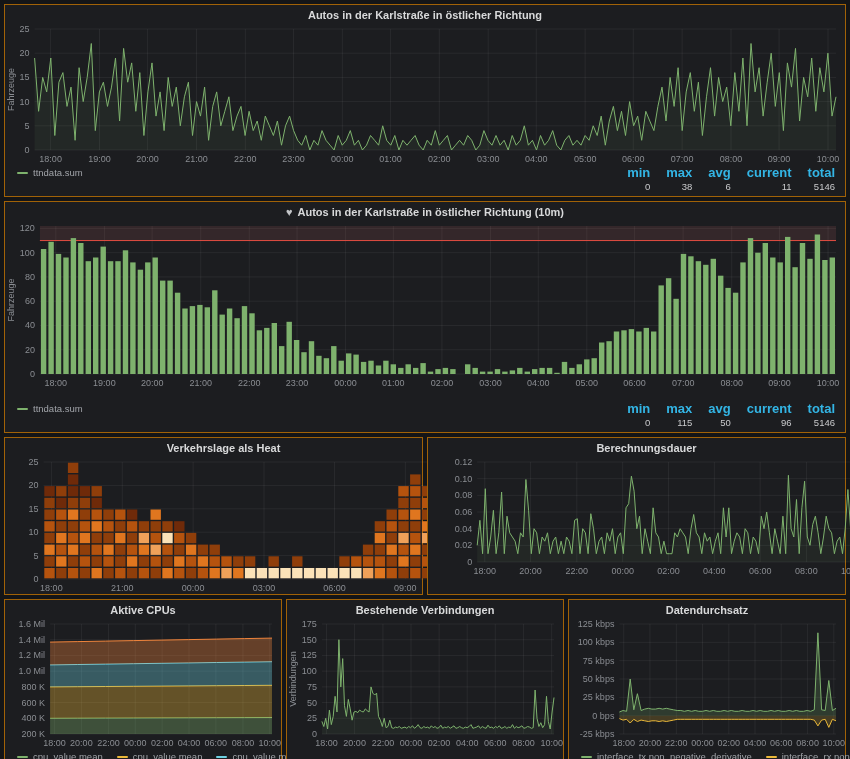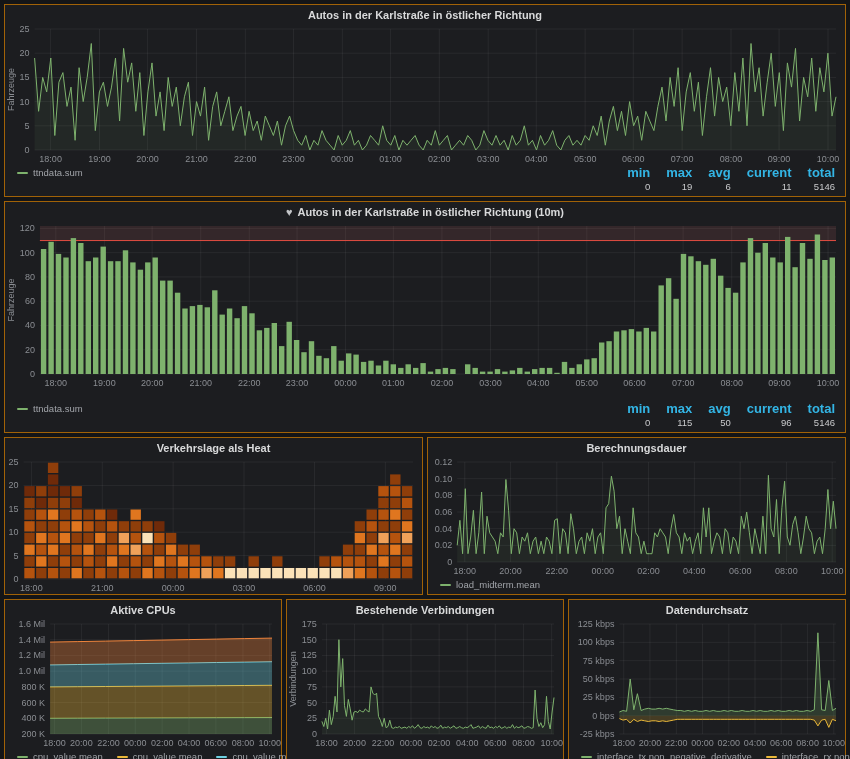--- a/index.html
+++ b/index.html
@@ -8,21 +8,21 @@
     background:#141517;
     font-family:"Liberation Sans",sans-serif;
     -webkit-font-smoothing:antialiased;
   }
   .dash{display:flex;flex-direction:column;gap:4px;padding:4px;box-sizing:border-box;}
   .prow{display:flex;gap:4px;}
   .panel{
     background:#1c1d20;border:1px solid #a16207;box-sizing:border-box;
     display:flex;flex-direction:column;position:relative;min-width:0;
   }
-  .h1{height:193px;} .h2{height:232px;} .h3{height:158px;} .h4{height:168px;}
+  .h1{height:193px;} .h2{height:232px;} .h3{height:158px;padding-left:20px;} .h4{height:168px;}
   .flex1{flex:1;}
   .ptitle{
     margin:0;padding:4px 0 1px;text-align:center;
     font-size:11px;font-weight:700;color:#d8d9da;line-height:13px;
     white-space:nowrap;overflow:hidden;cursor:pointer;
   }
   .heart{color:#c3c5c8;font-size:11px;margin-right:5px;}
   .chart{flex:1;min-height:0;min-width:0;}
   svg{display:block;}
   svg text.tick{font-size:9px;fill:#8a8d92;font-family:"Liberation Sans",sans-serif;}
@@ -105,21 +105,21 @@
         <tbody>
             <tr>
           <th>min</th>
           <th>max</th>
           <th>avg</th>
           <th>current</th>
           <th>total</th>
         </tr>
         <tr>
           <td>0</td>
-          <td>19</td>
+          <td>38</td>
           <td>6</td>
           <td>11</td>
           <td>5146</td>
         </tr>
       </tbody>
         </table>
     </div>
   </section>
 
   <section class="panel h2">
@@ -526,26 +526,20 @@
             <line x1="29.2" y1="39.33333333333333" x2="408" y2="39.33333333333333" stroke="rgba(255,255,255,0.06)"></line>
             <text x="24.2" y="42.33333333333333" text-anchor="end" class="tick">0.08</text>
             <line x1="29.2" y1="22.66666666666666" x2="408" y2="22.66666666666666" stroke="rgba(255,255,255,0.06)"></line>
             <text x="24.2" y="25.66666666666666" text-anchor="end" class="tick">0.10</text>
             <line x1="29.2" y1="6" x2="408" y2="6" stroke="rgba(255,255,255,0.06)"></line>
             <text x="24.2" y="9" text-anchor="end" class="tick">0.12</text>
             <polygon points="29.2,89.3 31.9,64.3 34.6,97.7 37.3,32.7 40.0,97.7 42.7,81.0 45.4,54.3 48.1,97.7 50.8,76.8 53.6,36.0 56.3,97.7 59.0,60.2 61.7,76.8 64.4,81.0 67.1,85.2 69.8,97.7 72.5,76.8 75.2,81.0 77.9,23.5 80.6,54.3 83.3,97.7 86.0,72.7 88.7,76.8 91.4,97.7 94.1,81.0 96.8,85.2 99.5,76.8 102.3,97.7 105.0,85.2 107.7,81.0 110.4,97.7 113.1,85.2 115.8,97.7 118.5,81.0 121.2,85.2 123.9,97.7 126.6,64.3 129.3,62.7 132.0,97.7 134.7,72.7 137.4,76.8 140.1,97.7 142.8,57.7 145.5,72.7 148.3,97.7 151.0,85.2 153.7,81.0 156.4,97.7 159.1,76.8 161.8,85.2 164.5,72.7 167.2,97.7 169.9,81.0 172.6,76.8 175.3,97.7 178.0,51.8 180.7,47.7 183.4,20.2 186.1,35.2 188.8,72.7 191.5,60.2 194.2,97.7 197.0,72.7 199.7,85.2 202.4,97.7 205.1,51.8 207.8,76.8 210.5,81.0 213.2,97.7 215.9,85.2 218.6,97.7 221.3,97.7 224.0,97.7 226.7,76.8 229.4,81.0 232.1,72.7 234.8,76.8 237.5,81.0 240.2,97.7 243.0,72.7 245.7,58.5 248.4,76.8 251.1,81.0 253.8,97.7 256.5,76.8 259.2,85.2 261.9,81.0 264.6,97.7 267.3,85.2 270.0,76.8 272.7,97.7 275.4,51.8 278.1,81.0 280.8,51.8 283.5,97.7 286.2,85.2 288.9,76.8 291.7,81.0 294.4,97.7 297.1,72.7 299.8,76.8 302.5,97.7 305.2,81.0 307.9,85.2 310.6,97.7 313.3,60.2 316.0,72.7 318.7,56.0 321.4,76.8 324.1,97.7 326.8,72.7 329.5,85.2 332.2,97.7 334.9,60.2 337.7,97.7 340.4,19.3 343.1,72.7 345.8,81.0 348.5,43.5 351.2,97.7 353.9,51.8 356.6,25.2 359.3,81.0 362.0,89.3 364.7,68.5 367.4,60.2 370.1,76.8 372.8,97.7 375.5,81.0 378.2,60.2 380.9,72.7 383.6,76.8 386.4,97.7 389.1,85.2 391.8,81.0 394.5,97.7 397.2,72.7 399.9,33.5 402.6,72.7 405.3,45.2 408.0,72.7 408.0,106.0 29.2,106.0" fill="#7eb26d" fill-opacity="0.07"></polygon>
             <polyline points="29.2,89.3 31.9,64.3 34.6,97.7 37.3,32.7 40.0,97.7 42.7,81.0 45.4,54.3 48.1,97.7 50.8,76.8 53.6,36.0 56.3,97.7 59.0,60.2 61.7,76.8 64.4,81.0 67.1,85.2 69.8,97.7 72.5,76.8 75.2,81.0 77.9,23.5 80.6,54.3 83.3,97.7 86.0,72.7 88.7,76.8 91.4,97.7 94.1,81.0 96.8,85.2 99.5,76.8 102.3,97.7 105.0,85.2 107.7,81.0 110.4,97.7 113.1,85.2 115.8,97.7 118.5,81.0 121.2,85.2 123.9,97.7 126.6,64.3 129.3,62.7 132.0,97.7 134.7,72.7 137.4,76.8 140.1,97.7 142.8,57.7 145.5,72.7 148.3,97.7 151.0,85.2 153.7,81.0 156.4,97.7 159.1,76.8 161.8,85.2 164.5,72.7 167.2,97.7 169.9,81.0 172.6,76.8 175.3,97.7 178.0,51.8 180.7,47.7 183.4,20.2 186.1,35.2 188.8,72.7 191.5,60.2 194.2,97.7 197.0,72.7 199.7,85.2 202.4,97.7 205.1,51.8 207.8,76.8 210.5,81.0 213.2,97.7 215.9,85.2 218.6,97.7 221.3,97.7 224.0,97.7 226.7,76.8 229.4,81.0 232.1,72.7 234.8,76.8 237.5,81.0 240.2,97.7 243.0,72.7 245.7,58.5 248.4,76.8 251.1,81.0 253.8,97.7 256.5,76.8 259.2,85.2 261.9,81.0 264.6,97.7 267.3,85.2 270.0,76.8 272.7,97.7 275.4,51.8 278.1,81.0 280.8,51.8 283.5,97.7 286.2,85.2 288.9,76.8 291.7,81.0 294.4,97.7 297.1,72.7 299.8,76.8 302.5,97.7 305.2,81.0 307.9,85.2 310.6,97.7 313.3,60.2 316.0,72.7 318.7,56.0 321.4,76.8 324.1,97.7 326.8,72.7 329.5,85.2 332.2,97.7 334.9,60.2 337.7,97.7 340.4,19.3 343.1,72.7 345.8,81.0 348.5,43.5 351.2,97.7 353.9,51.8 356.6,25.2 359.3,81.0 362.0,89.3 364.7,68.5 367.4,60.2 370.1,76.8 372.8,97.7 375.5,81.0 378.2,60.2 380.9,72.7 383.6,76.8 386.4,97.7 389.1,85.2 391.8,81.0 394.5,97.7 397.2,72.7 399.9,33.5 402.6,72.7 405.3,45.2 408.0,72.7" fill="none" stroke="#7eb26d" stroke-width="1"></polyline>
           </svg>
         </div>
-      <div class="legend">
-        <div class="litem">
-          <span class="dashm" style="background: rgb(126, 178, 109);"></span>
-          <span>load_midterm.mean</span>
-        </div>
-      </div>
     </section>
   </div>
 
   <div class="prow">
     <section class="panel h4 flex1">
       <h2 class="ptitle"><span>Aktive CPUs</span></h2>
       <div class="chart">
           <svg width="276" height="131">
             <line x1="49.538000000000004" y1="6" x2="49.538000000000004" y2="116" stroke="rgba(255,255,255,0.06)"></line>
             <text x="49.538000000000004" y="128" text-anchor="middle" class="tick">18:00</text>

